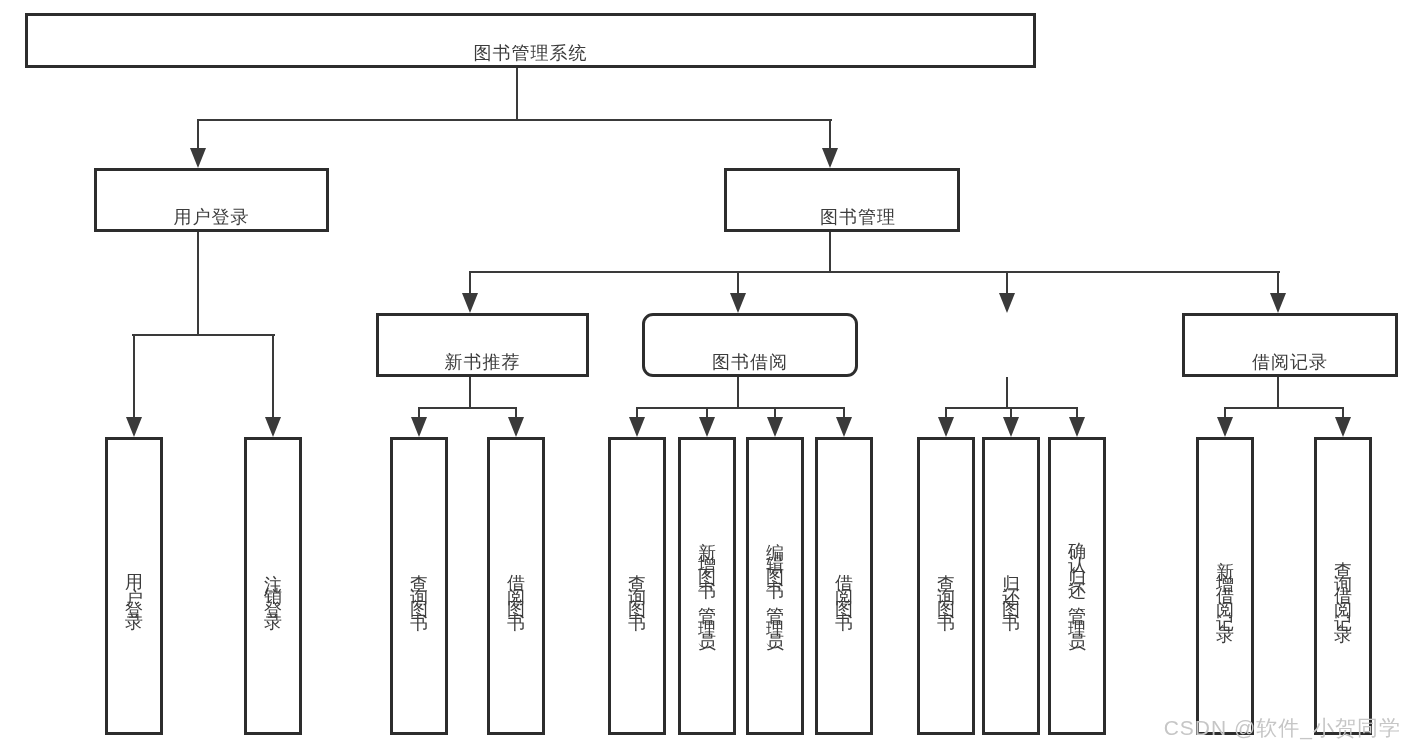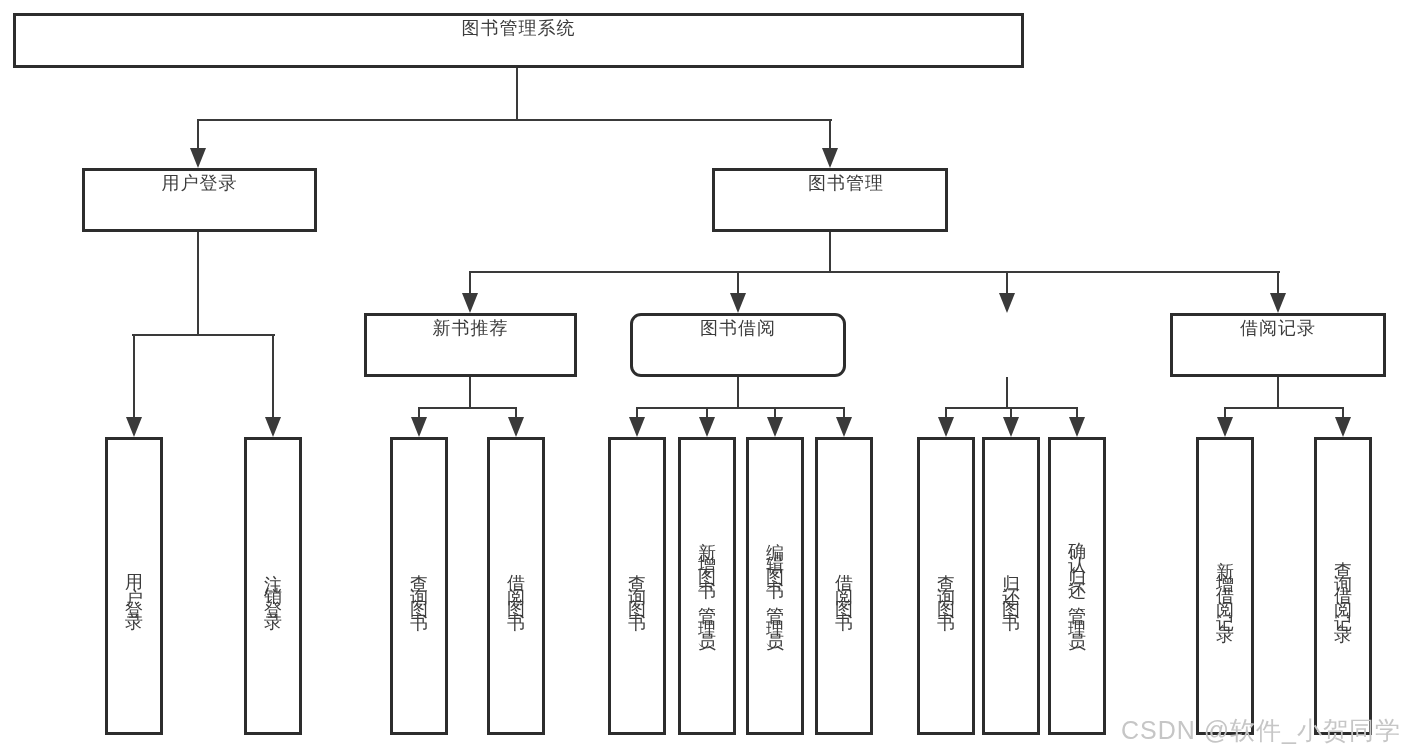--- a/index.html
+++ b/index.html
@@ -7,22 +7,22 @@
   }
   html,body{margin:0;padding:0;background:var(--bg);}
   #canvas{
     position:relative;width:1405px;height:747px;background:var(--bg);
     font-family:"Liberation Sans","DejaVu Sans",sans-serif;color:var(--text);
     overflow:hidden;
   }
   .box{
     position:absolute;box-sizing:border-box;background:#fff;
     border:3px solid var(--border);
-    display:flex;align-items:flex-start;justify-content:center;
-    font-size:18px;letter-spacing:1px;
+    display:flex;align-items:flex-end;justify-content:center;
+    font-size:18px;letter-spacing:1px;margin-left:12px;
   }
   .leaf{
     position:absolute;box-sizing:border-box;background:#fff;
     border:3px solid var(--border);
     top:437px;width:58px;height:298px;
     display:flex;align-items:center;justify-content:center;
   }
   .leaf span{
     writing-mode:vertical-rl;text-orientation:mixed;
     font-size:18px;letter-spacing:13px;line-height:1;white-space:nowrap;
@@ -30,21 +30,21 @@
   .vline,.hline{position:absolute;background:var(--line);}
   .vline{width:2px;}
   .hline{height:2px;}
   .arrow{
     position:absolute;width:0;height:0;
     border-left:8px solid transparent;border-right:8px solid transparent;
     border-top:20px solid var(--line);
   }
   .watermark{
     position:absolute;top:714px;right:4px;z-index:5;
-    font-size:25px;color:var(--watermark);letter-spacing:1px;white-space:nowrap;text-align:right;
+    font-size:21px;color:var(--watermark);letter-spacing:1px;white-space:nowrap;text-align:right;
   }
 </style>
 </head>
 <body>
 
 <div id="canvas">
 
   <div class="box" style="left:13px;top:13px;width:1011px;height:55px;">
     <span>图书管理系统</span>
   </div>

